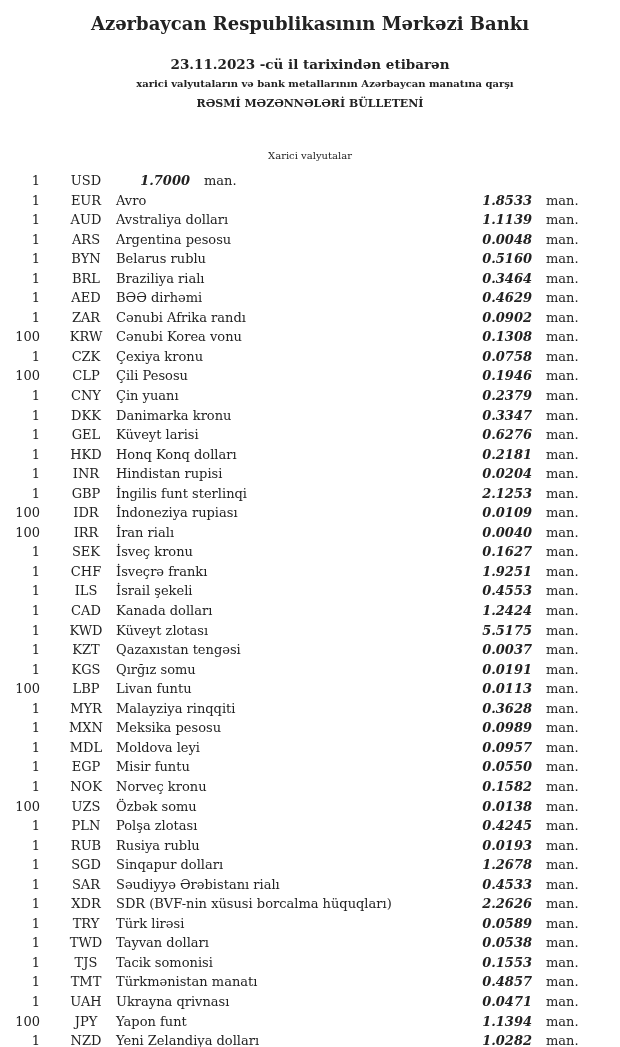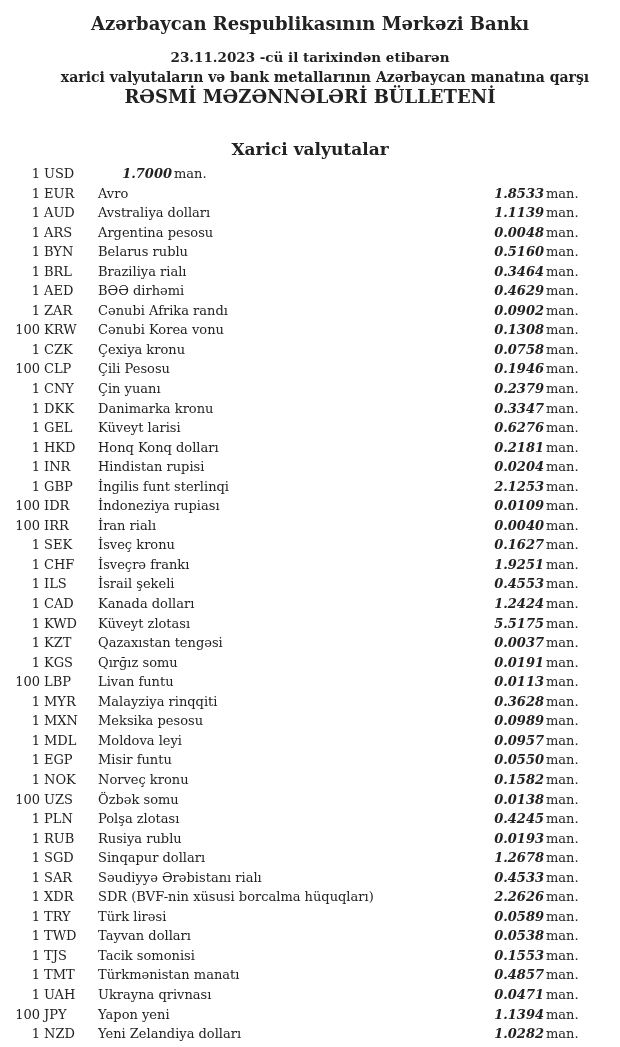--- a/index.html
+++ b/index.html
@@ -19,79 +19,80 @@
   .header {
     text-align: center;
   }
   .bank-name {
     padding-top: 13px;
     font-size: 18px;
     line-height: 22px;
     font-weight: bold;
   }
   .date-line {
-    margin-top: 12px;
+    margin-top: 19px;
     font-size: 13.5px;
     line-height: 20px;
     font-weight: bold;
   }
   .subtitle {
-    font-size: 14px;
+    font-size: 10px;
     line-height: 20px;
     font-weight: bold;
     padding-left: 30px;
   }
   .bulletin-title {
-    font-size: 18px;
+    font-size: 11px;
     line-height: 20px;
     font-weight: bold;
   }
   .section-title {
     margin-top: 33px;
     text-align: center;
-    font-size: 17px;
+    font-size: 10px;
     line-height: 18px;
-    font-weight: bold;
+    font-weight: normal;
   }
   .table {
     margin-top: 6px;
   }
   .row {
     display: flex;
     height: 19.55px;
     line-height: 19.55px;
     font-size: 13px;
     padding-right: 40px;
     white-space: nowrap;
   }
   .qty {
     width: 40px;
     text-align: right;
     flex: 0 0 auto;
   }
   .code {
     width: 48px;
-    margin-left: 4px;
+    margin-left: 22px;
+    text-align: center;
     flex: 0 0 auto;
   }
   .name {
     flex: 1 1 auto;
     padding-left: 6px;
     overflow: hidden;
   }
   .rate {
     width: 80px;
     text-align: right;
     font-weight: bold;
     font-style: italic;
     flex: 0 0 auto;
   }
   .man {
     width: 34px;
-    margin-left: 2px;
+    margin-left: 14px;
     flex: 0 0 auto;
   }
 </style>
 </head>
 <body>
 
 <div class="page">
   <div class="header">
     <div class="bank-name">Azərbaycan Respublikasının Mərkəzi Bankı</div>
     <div class="date-line">23.11.2023 -cü il tarixindən etibarən</div>
@@ -399,21 +400,21 @@
       <div class="row">
       <span class="qty">1</span>
       <span class="code">UAH</span>
       <span class="name">Ukrayna qrivnası</span>
       <span class="rate">0.0471</span>
       <span class="man">man.</span>
     </div>
       <div class="row">
       <span class="qty">100</span>
       <span class="code">JPY</span>
-      <span class="name">Yapon yeni</span>
+      <span class="name">Yapon funt</span>
       <span class="rate">1.1394</span>
       <span class="man">man.</span>
     </div>
       <div class="row">
       <span class="qty">1</span>
       <span class="code">NZD</span>
       <span class="name">Yeni Zelandiya dolları</span>
       <span class="rate">1.0282</span>
       <span class="man">man.</span>
     </div>

